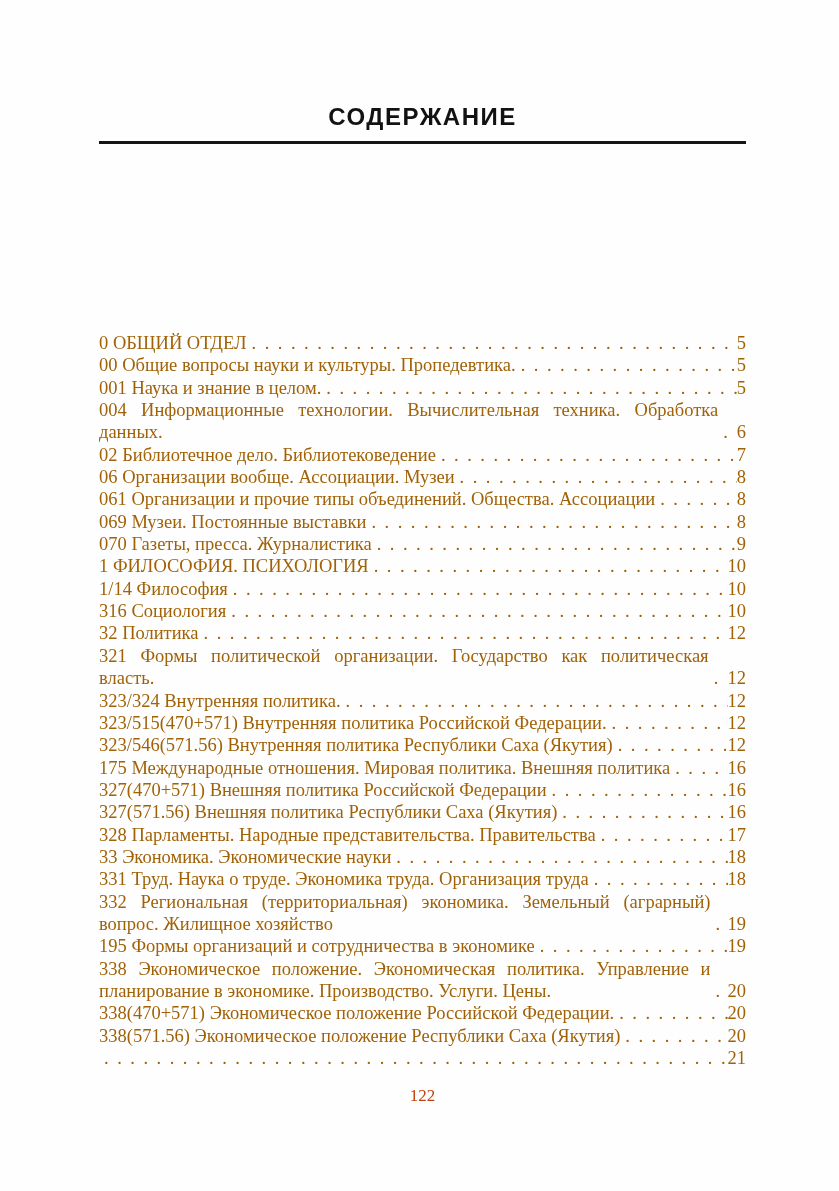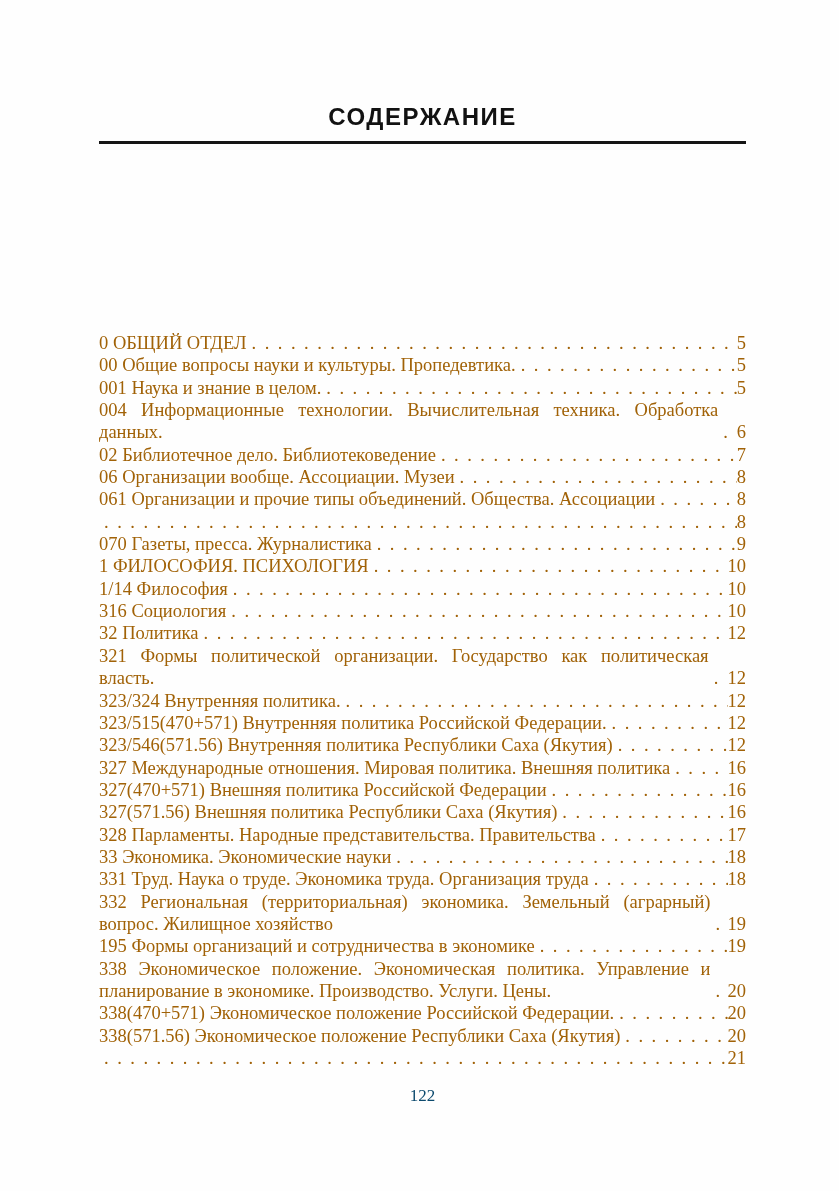--- a/index.html
+++ b/index.html
@@ -53,21 +53,21 @@
     padding-left: 5px;
   }
   .page-num { flex: 0 0 auto; white-space: nowrap; }
   .folio {
     position: absolute;
     left: 99px;
     top: 1086px;
     width: 647px;
     text-align: center;
     font-size: 17px;
-    color: #0c4a6e;
+    color: #c2410c;
   }
 </style>
 </head>
 <body>
 
 <div class="page">
 
   <div class="header">
     <div class="title">СОДЕРЖАНИЕ</div>
     <div class="rule"></div>
@@ -110,20 +110,21 @@
       <span class="page-num">8</span>
     </div>
 
     <div class="entry">
       <span class="entry-text">061 Организации и прочие типы объединений. Общества. Ассоциации</span>
       <span class="leader">............................................................................................................................................</span>
       <span class="page-num">8</span>
     </div>
 
     <div class="entry">
+      <span class="entry-text">069 Музеи. Постоянные выставки</span>
       <span class="leader">............................................................................................................................................</span>
       <span class="page-num">8</span>
     </div>
 
     <div class="entry">
       <span class="entry-text">070 Газеты, пресса. Журналистика</span>
       <span class="leader">............................................................................................................................................</span>
       <span class="page-num">9</span>
     </div>
 
@@ -169,21 +170,21 @@
       <span class="page-num">12</span>
     </div>
 
     <div class="entry">
       <span class="entry-text">323/546(571.56) Внутренняя политика Республики Саха (Якутия)</span>
       <span class="leader">............................................................................................................................................</span>
       <span class="page-num">12</span>
     </div>
 
     <div class="entry">
-      <span class="entry-text">327 Международные отношения. Мировая политика. Внешняя политика</span>
+      <span class="entry-text">175 Международные отношения. Мировая политика. Внешняя политика</span>
       <span class="leader">............................................................................................................................................</span>
       <span class="page-num">16</span>
     </div>
 
     <div class="entry">
       <span class="entry-text">327(470+571) Внешняя политика Российской Федерации</span>
       <span class="leader">............................................................................................................................................</span>
       <span class="page-num">16</span>
     </div>
 

